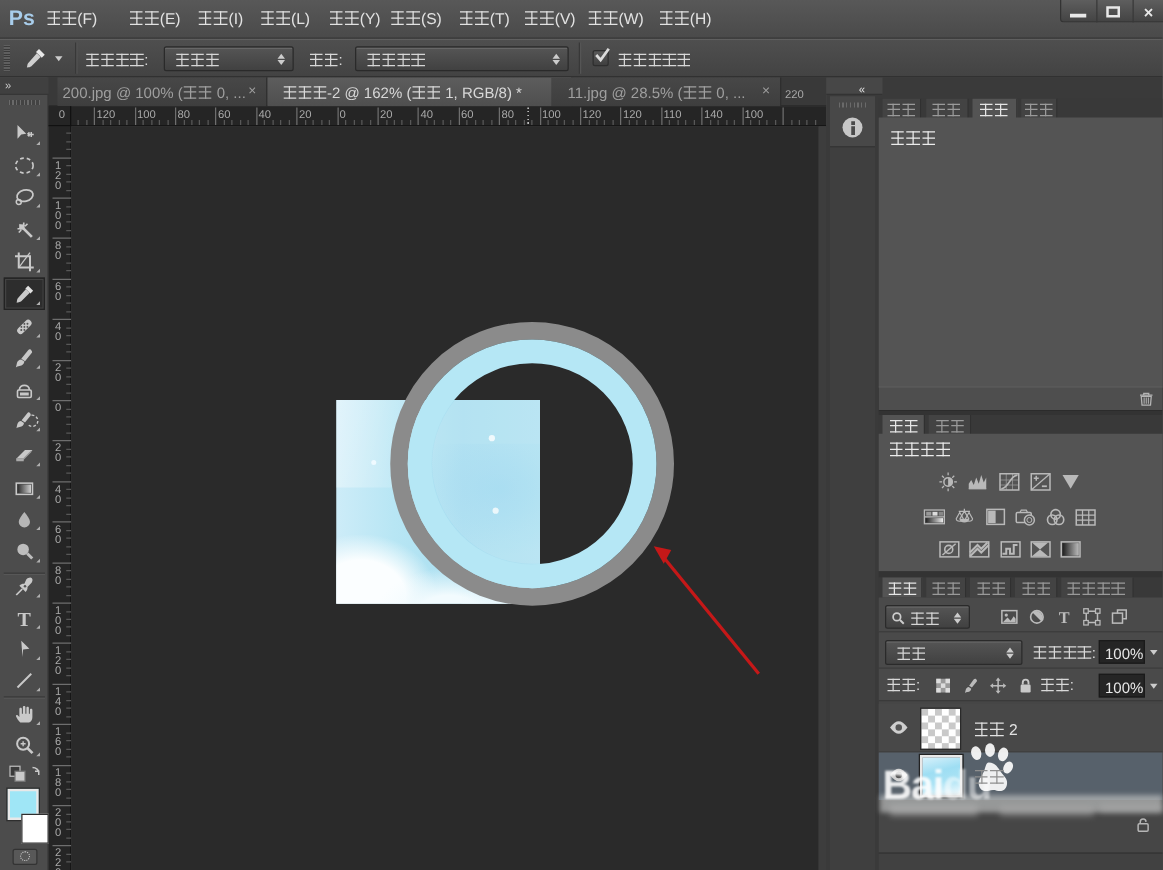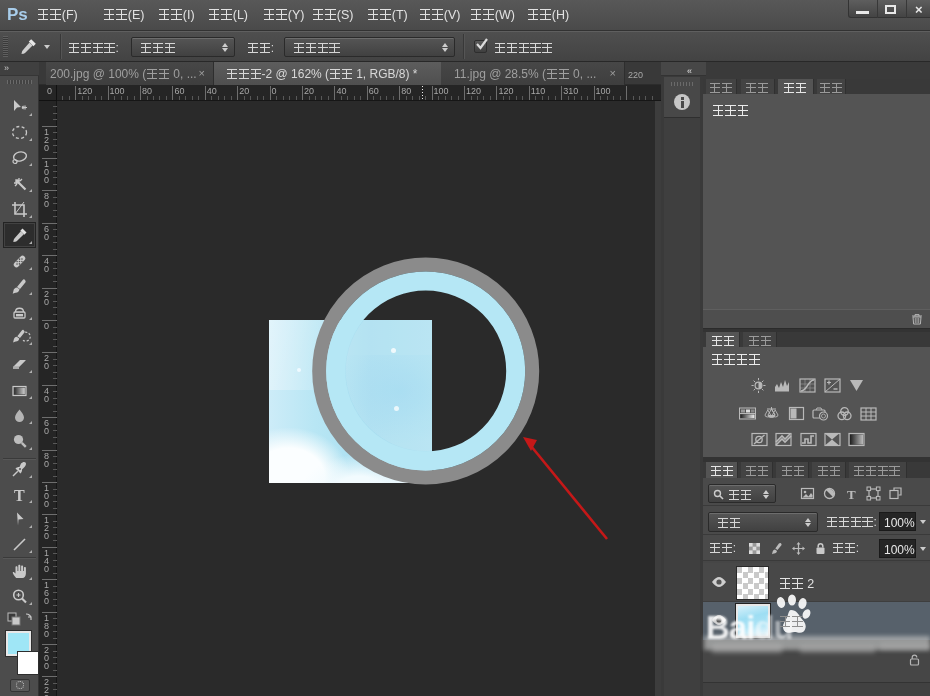--- a/index.html
+++ b/index.html
@@ -328,21 +328,21 @@
 <div class="tx" style="left:239.2px;top:86px;font-size:9px;color:#a8a8a8">20</div>
 <div class="tx" style="left:271.6px;top:86px;font-size:9px;color:#a8a8a8">0</div>
 <div class="tx" style="left:304.0px;top:86px;font-size:9px;color:#a8a8a8">20</div>
 <div class="tx" style="left:336.4px;top:86px;font-size:9px;color:#a8a8a8">40</div>
 <div class="tx" style="left:368.8px;top:86px;font-size:9px;color:#a8a8a8">60</div>
 <div class="tx" style="left:401.2px;top:86px;font-size:9px;color:#a8a8a8">80</div>
 <div class="tx" style="left:433.6px;top:86px;font-size:9px;color:#a8a8a8">100</div>
 <div class="tx" style="left:466.0px;top:86px;font-size:9px;color:#a8a8a8">120</div>
 <div class="tx" style="left:498.4px;top:86px;font-size:9px;color:#a8a8a8">120</div>
 <div class="tx" style="left:530.8px;top:86px;font-size:9px;color:#a8a8a8">110</div>
-<div class="tx" style="left:563.2px;top:86px;font-size:9px;color:#a8a8a8">310</div>
+<div class="tx" style="left:563.2px;top:86px;font-size:9px;color:#a8a8a8">140</div>
 <div class="tx" style="left:595.6px;top:86px;font-size:9px;color:#a8a8a8">100</div>
 <div class="tx" style="left:628.0px;top:70px;font-size:9px;color:#a8a8a8">220</div>
 <div class="tx" style="left:47px;top:86px;font-size:9px;color:#a8a8a8">0</div>
 <div class="a" style="left:422px;top:86px;width:1px;height:14px;background:repeating-linear-gradient(#eee 0 1px,transparent 1px 3px)"></div>
 <div class="a" style="left:53px;top:106.2px;width:4px;height:1px;background:#585858"></div>
 <div class="a" style="left:53px;top:112.6px;width:4px;height:1px;background:#585858"></div>
 <div class="a" style="left:53px;top:119.1px;width:4px;height:1px;background:#585858"></div>
 <div class="a" style="left:42px;top:125.6px;width:15px;height:1px;background:#6e6e6e"></div>
 <div class="tx" style="left:44px;top:127.6px;font-size:9px;color:#a8a8a8">
     <div style="line-height:8px">1</div>

